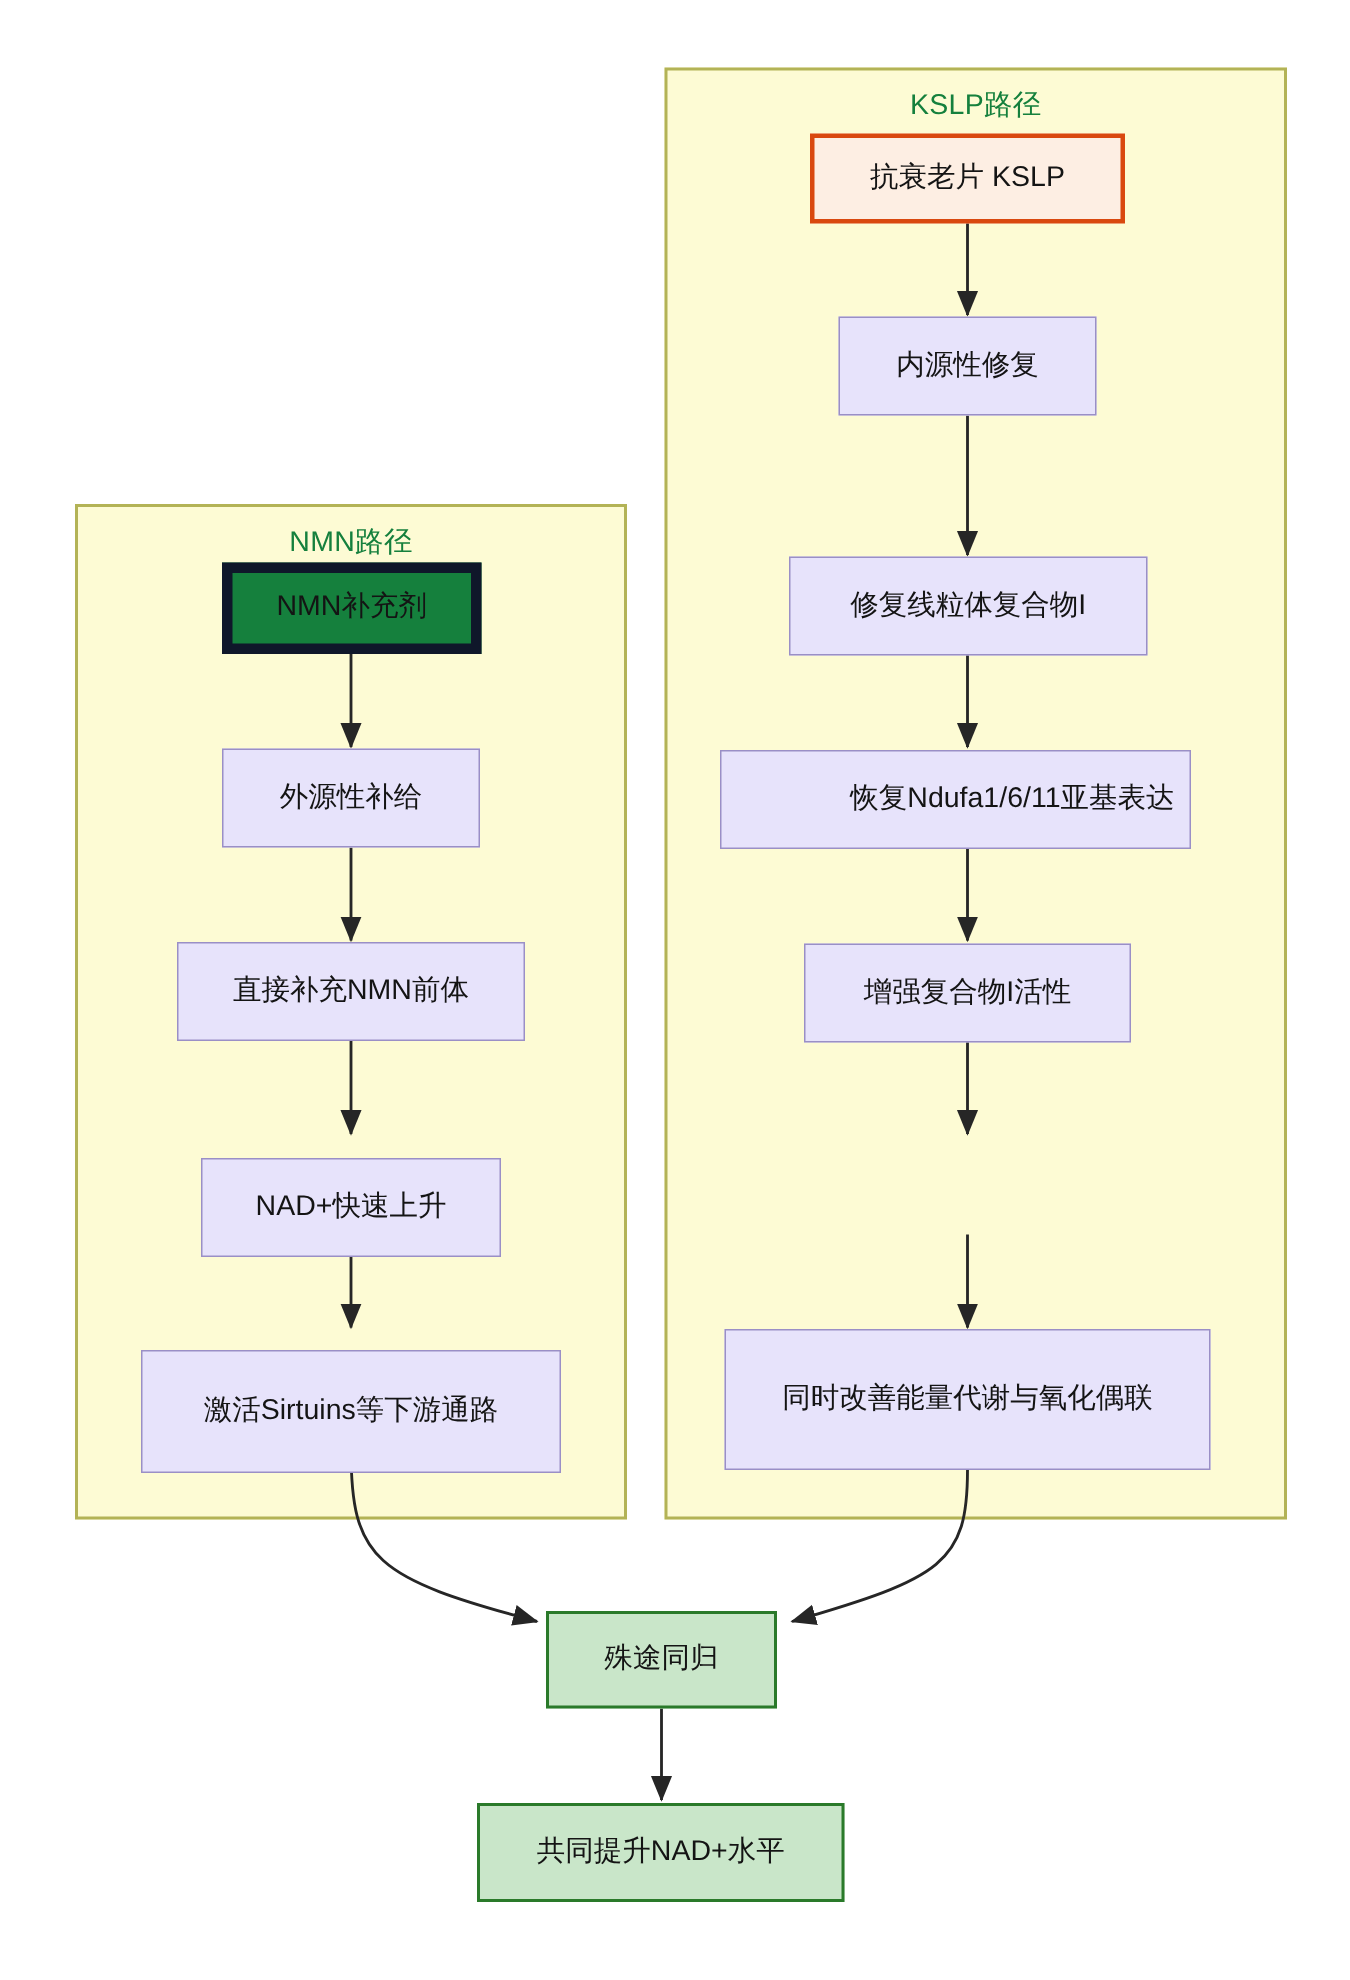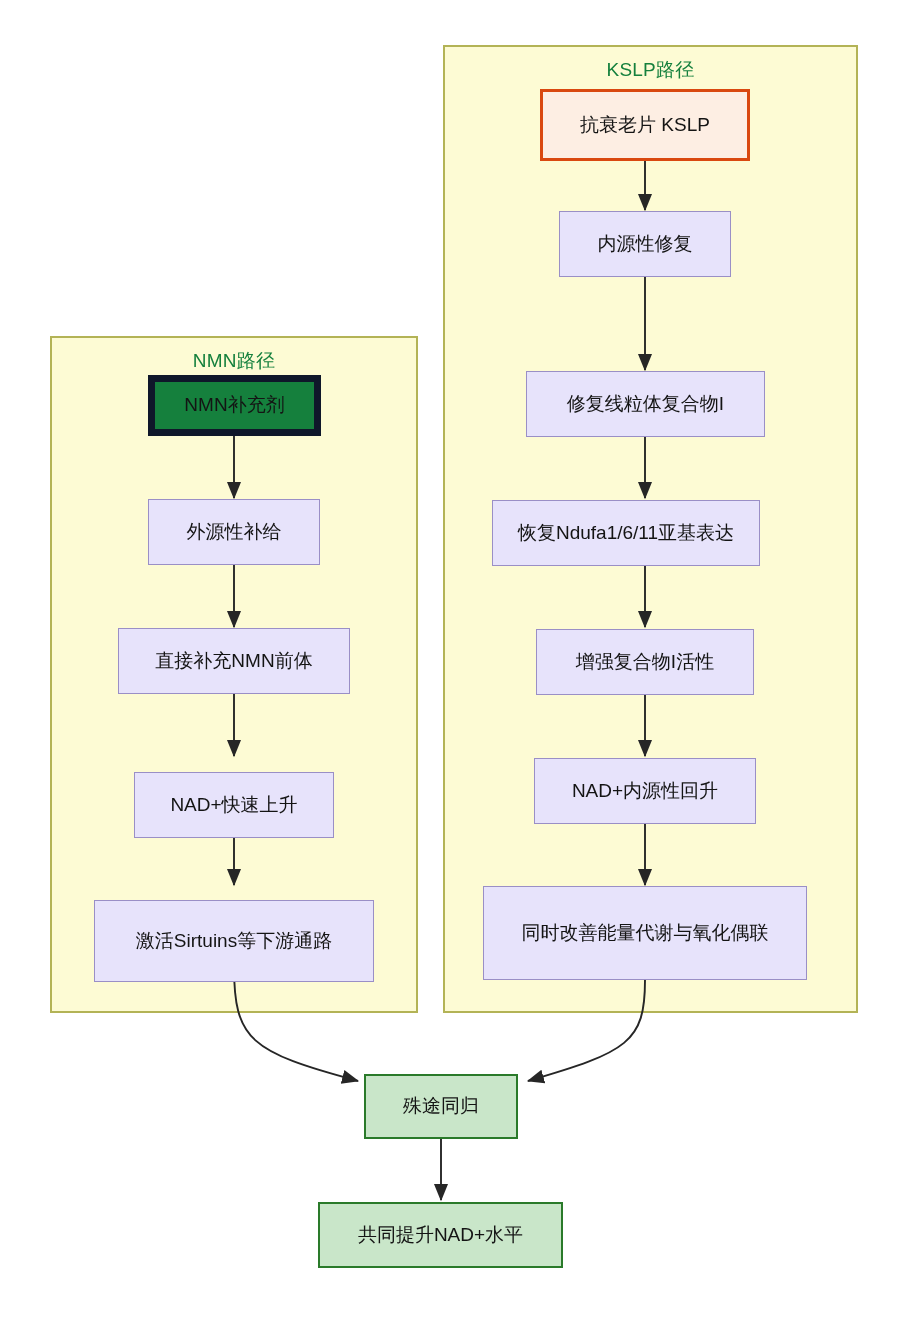--- a/index.html
+++ b/index.html
@@ -101,43 +101,40 @@
       <path d="M645,694 L645,756"></path>
       <path d="M645,823 L645,885"></path>
 
       <path d="M234,966 C234,1040 250,1052 358,1081"></path>
       <path d="M645,980 C645,1042 628,1052 528,1081"></path>
 
       <path d="M441,1139 L441,1200"></path>
     </g>
   </svg>
 
-  <div class="node start-kslp" style="left:540px; top:89px; width:210px; height:72px;">
+  <div class="node start-kslp" style="left:540px; top:89px; width:210px; height:60px;">
     <span>抗衰老片 KSLP</span>
   </div>
 
   <div class="node process" style="left:559px; top:211px; width:172px; height:66px;">
     <span>内源性修复</span>
   </div>
 
   <div class="node process" style="left:526px; top:371px; width:239px; height:66px;">
     <span>修复线粒体复合物I</span>
   </div>
 
-  <div class="node process" style="left:492px; top:500px; width:268px; height:66px;">
+  <div class="node process" style="left:480px; top:500px; width:314px; height:66px;justify-content:flex-end;">
     <span>恢复Ndufa1/6/11亚基表达</span>
   </div>
 
   <div class="node process" style="left:536px; top:629px; width:218px; height:66px;">
     <span>增强复合物I活性</span>
   </div>
 
-  <div class="node process" style="left:534px; top:758px; width:222px; height:66px;">
-    <span>NAD+内源性回升</span>
-  </div>
 
   <div class="node process" style="left:483px; top:886px; width:324px; height:94px;">
     <span>同时改善能量代谢与氧化偶联</span>
   </div>
 
   <div class="node start-nmn" style="left:148px; top:375px; width:173px; height:61px;">
     <span>NMN补充剂</span>
   </div>
 
   <div class="node process" style="left:148px; top:499px; width:172px; height:66px;">

